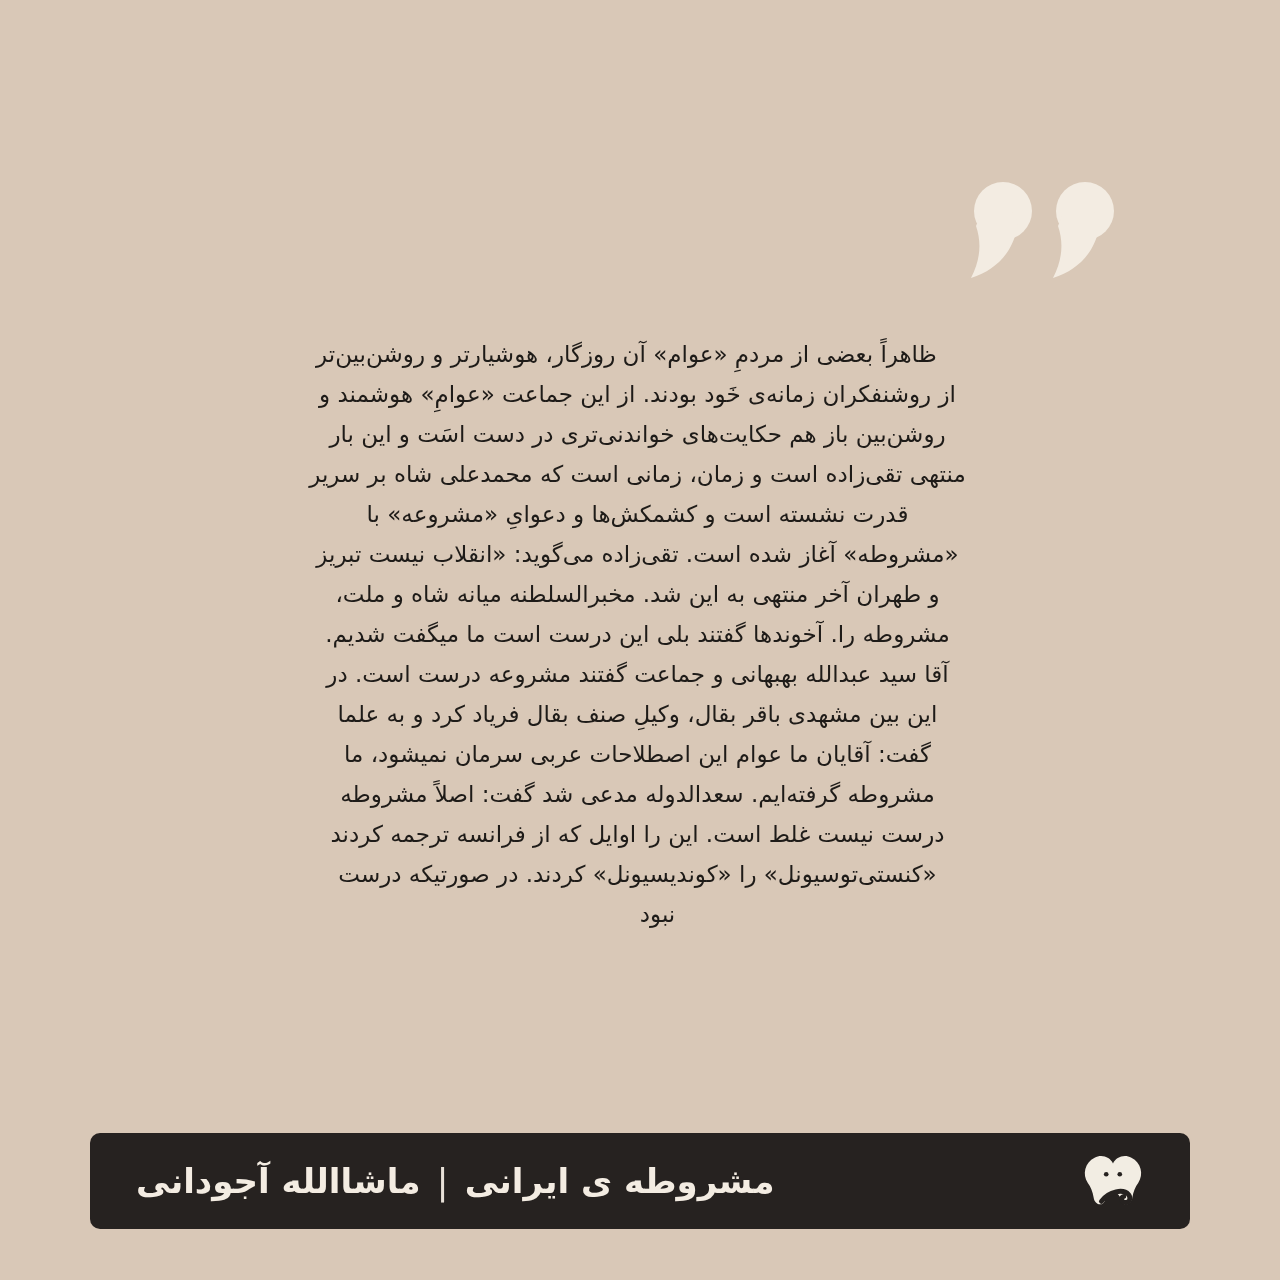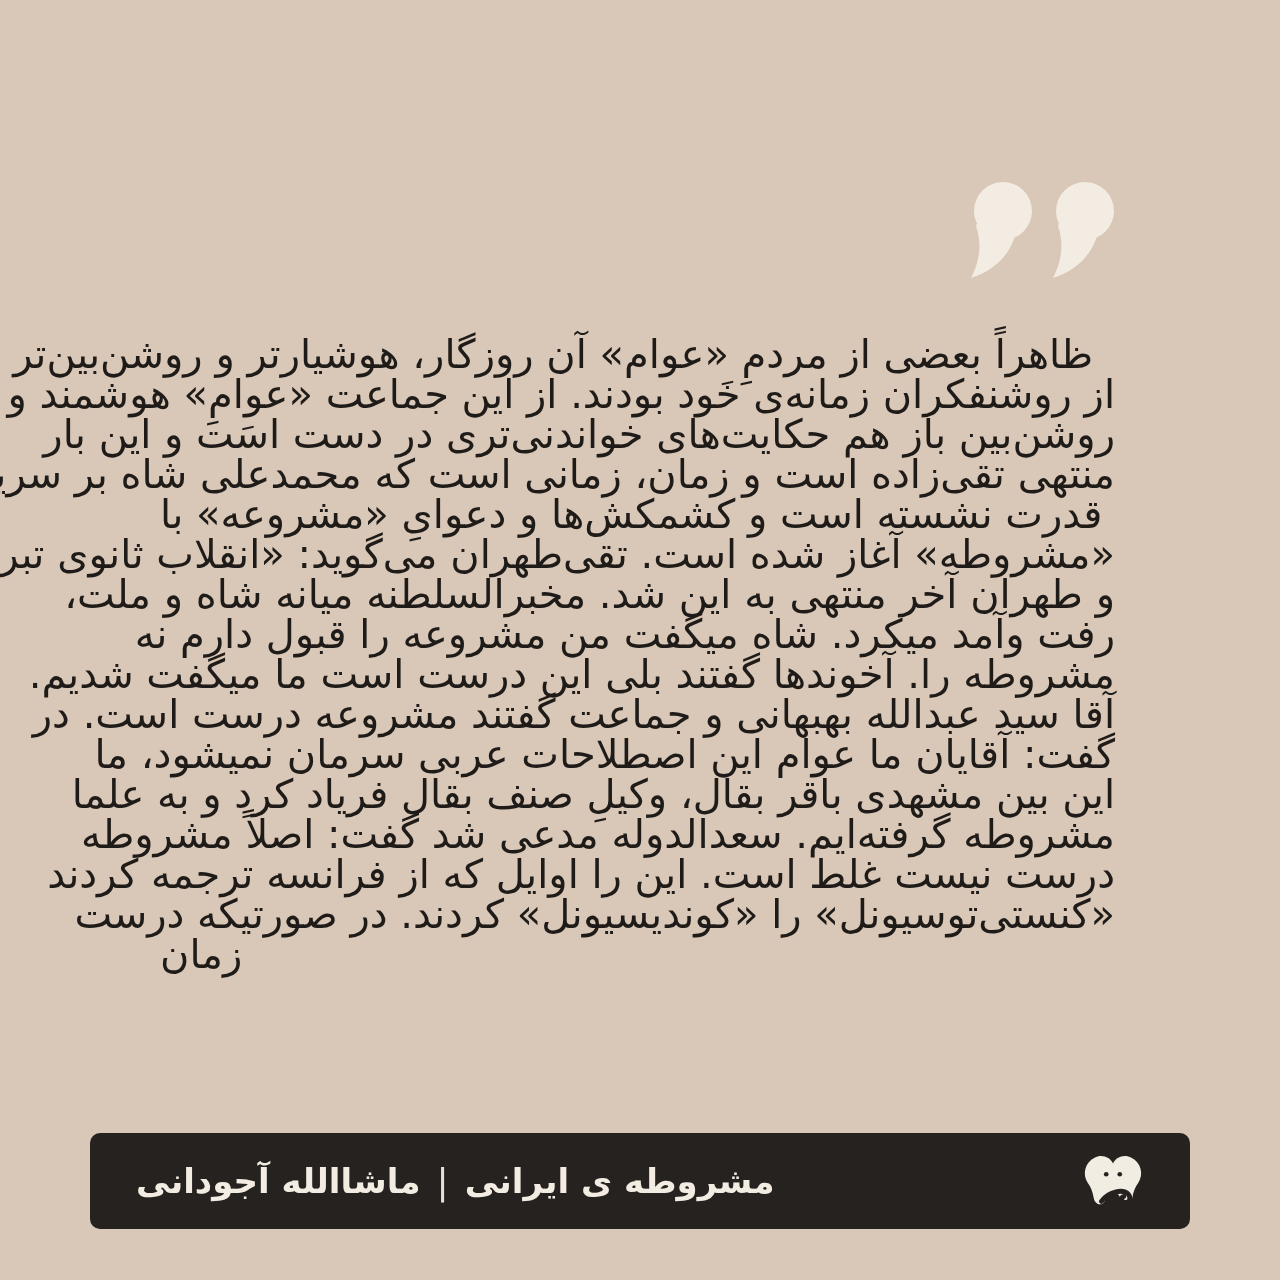--- a/index.html
+++ b/index.html
@@ -11,22 +11,22 @@
   .card{position:absolute;inset:0;}
 
   
   .quote-mark{
     position:absolute;top:178px;right:163px;width:150px;height:110px;
   }
 
   
   .quote-text{
     position:absolute;top:334px;right:165px;left:160px;
-    direction:rtl;text-align:left;
-    color:#1e1b18;font-size:40px;line-height:40px;font-weight:500;
+    direction:rtl;text-align:center;
+    color:#1e1b18;font-size:23px;line-height:40px;font-weight:500;
   }
   .quote-text .line{white-space:nowrap;}
   .quote-text .line.indent{padding-right:22px;}
   .quote-text .line.overhang{margin-right:-40px;}
 
   
   .footer-bar{
     position:absolute;left:90px;top:1133px;width:1100px;height:96px;
     background:#262220;border-radius:10px;
     display:flex;align-items:center;justify-content:space-between;
@@ -58,31 +58,30 @@
       </g>
     </svg>
   </div>
 
   <div class="quote-text">
     <div class="line indent">ظاهراً بعضی از مردمِ «عوام» آن روزگار، هوشیارتر و روشن‌بین‌تر</div>
     <div class="line">از روشنفکران زمانه‌ی خَود بودند. از این جماعت «عوامِ» هوشمند و</div>
     <div class="line">روشن‌بین باز هم حکایت‌های خواندنی‌تری در دست اسَت و این بار</div>
     <div class="line">منتهی تقی‌زاده است و زمان، زمانی است که محمدعلی شاه بر سریر</div>
     <div class="line">قدرت نشسته است و کشمکش‌ها و دعوایِ «مشروعه» با</div>
-    <div class="line">«مشروطه» آغاز شده است. تقی‌طهران می‌گوید: «انقلاب ثانوی تبریز</div>
+    <div class="line">«مشروطه» آغاز شده است. تقی‌زاده می‌گوید: «انقلاب نیست تبریز</div>
     <div class="line">و طهران آخر منتهی به این شد. مخبرالسلطنه میانه شاه و ملت،</div>
-    <div class="line">رفت وآمد میکرد. شاه میگفت من مشروعه را قبول دارم نه</div>
     <div class="line">مشروطه را. آخوندها گفتند بلی این درست است ما میگفت شدیم.</div>
     <div class="line">آقا سید عبدالله بهبهانی و جماعت گفتند مشروعه درست است. در</div>
+    <div class="line">این بین مشهدی باقر بقال، وکیلِ صنف بقال فریاد کرد و به علما</div>
     <div class="line">گفت: آقایان ما عوام این اصطلاحات عربی سرمان نمیشود، ما</div>
-    <div class="line">این بین مشهدی باقر بقال، وکیلِ صنف بقال فریاد کرد و به علما</div>
     <div class="line">مشروطه گرفته‌ایم. سعدالدوله مدعی شد گفت: اصلاً مشروطه</div>
     <div class="line">درست نیست غلط است. این را اوایل که از فرانسه ترجمه کردند</div>
     <div class="line">«کنستی‌توسیونل» را «کوندیسیونل» کردند. در صورتیکه درست</div>
-    <div class="line overhang">زمان</div>
+    <div class="line overhang">نبود</div>
   </div>
 
   <div class="footer-bar">
 
     <svg class="logo" width="62" height="56" viewBox="0 0 64 56" aria-hidden="true">
       <path fill="#f2ede3" d="M32 10 C29 3 20 0 13 4 C3 9 0 21 6 30 C9 34 11 39 12 45 C13 53 22 55 24 47 C25 42 28 40 32 40 C36 40 39 42 40 47 C42 55 51 53 52 45 C53 39 55 34 58 30 C64 21 61 9 51 4 C44 0 35 3 32 10 Z"></path>
       <circle cx="25" cy="21" r="2.4" fill="#262220"></circle>
       <circle cx="39" cy="21" r="2.4" fill="#262220"></circle>
       <path d="M20 49 C28 38 43 36 48 42 C51 46 49 51 44 50 C40 49 40 45 43 44" fill="none" stroke="#262220" stroke-width="5" stroke-linecap="round"></path>
     </svg>

